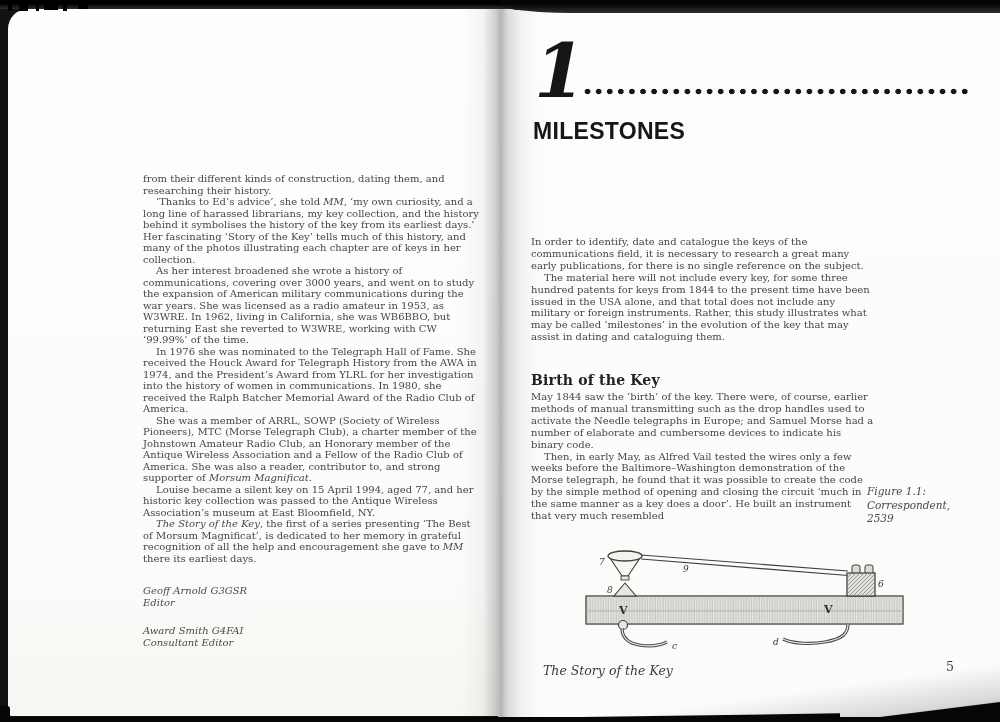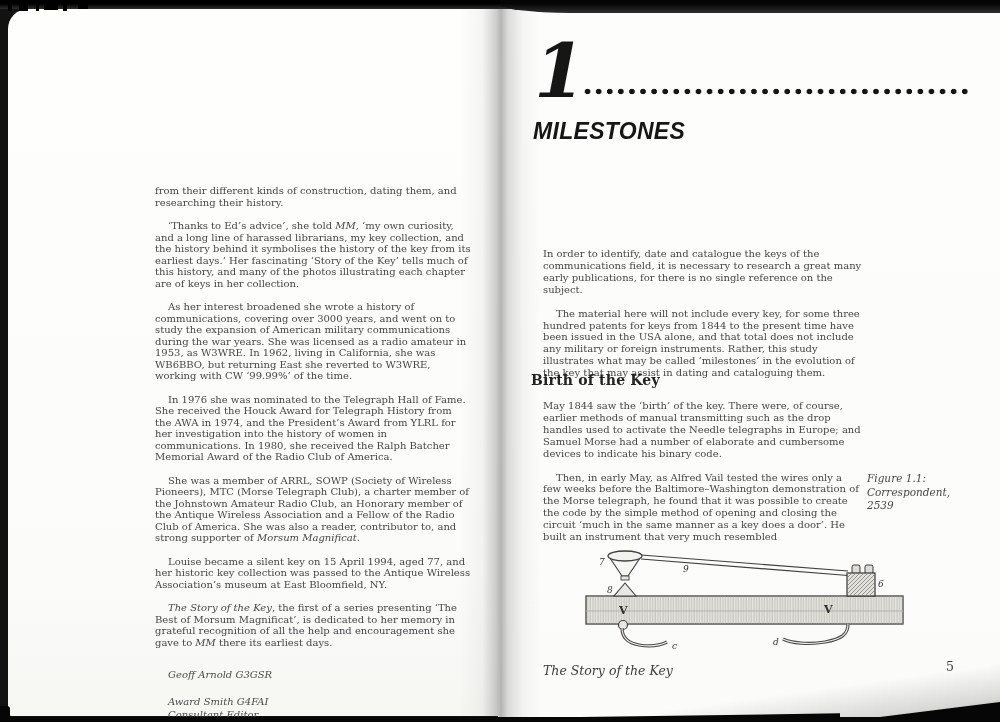--- a/index.html
+++ b/index.html
@@ -33,41 +33,41 @@
   .bw1{position:absolute;left:840px;bottom:0;width:160px;height:20px;background:#060606;
        clip-path:polygon(0 100%,100% 0,100% 100%);}
   .bw2{position:absolute;left:500px;bottom:0;width:340px;height:14px;background:#060606;
        clip-path:polygon(0 72%,100% 38%,100% 100%,0 100%);}
   .br-shade{position:absolute;right:0;bottom:0;width:470px;height:64px;pointer-events:none;
        background:linear-gradient(172deg,rgba(0,0,0,0) 55%,rgba(0,0,0,0.14) 82%,rgba(0,0,0,0.38) 100%);}
 
   
   .lp-text{position:absolute;left:135px;top:164px;width:340px;
            font-size:10px;line-height:11.5px;color:#464646;}
-  .lp-text p,.rp-body p{margin:12px;}
+  .lp-text p,.rp-body p{margin:0;}
   p.ind{text-indent:13px;}
   .it{font-style:italic;}
-  .sig{margin-top:21px;font-style:italic;line-height:12.4px;color:#4a4a4a;margin-left:25px;}
+  .sig{margin-top:21px;font-style:italic;line-height:12.4px;color:#4a4a4a;}
   .sig-gap{height:15px;}
 
   
   .ch-num{position:absolute;left:36px;top:28px;font-family:"DejaVu Serif",serif;
           font-style:italic;font-weight:700;font-size:74px;line-height:74px;
           color:#161616;letter-spacing:-2px;}
   .dots{position:absolute;left:82px;top:80px;width:388px;height:9px;
         background-image:radial-gradient(circle,#161616 2.5px,rgba(0,0,0,0) 3.1px);
         background-size:11.1px 9px;background-position:2px 1px;}
   .ch-title{position:absolute;left:35px;top:112px;font-family:"Liberation Sans",sans-serif;
-            font-style:italic;font-weight:700;font-size:23px;color:#161616;letter-spacing:0.3px;}
+            font-weight:700;font-size:23px;color:#161616;letter-spacing:0.3px;}
   .rp-body{position:absolute;font-size:10px;line-height:11.9px;color:#464646;width:343px;left:33px;}
   .rp-intro{top:230px;}
   .rp-section{top:366px;}
   .sec-head{font-family:"DejaVu Serif",serif;font-weight:700;font-size:14px;line-height:16px;
             color:#222;margin:0 0 3px 0;letter-spacing:0.2px;}
-  .fig-caption{position:absolute;left:369px;top:466px;width:110px;font-style:italic;
+  .fig-caption{position:absolute;left:369px;top:479px;width:110px;font-style:italic;
                font-size:10.5px;line-height:13.5px;color:#484848;}
   .figure{position:absolute;left:73px;top:532px;width:404px;height:122px;}
   .footer-title{position:absolute;left:45px;top:657px;font-style:italic;font-size:12.5px;color:#3d3d3d;}
   .page-num{position:absolute;left:448px;top:653px;font-size:12.5px;color:#3d3d3d;}
 
   svg .lbl{font-family:"DejaVu Serif",serif;font-style:italic;font-size:9px;fill:#333;}
   svg .vlbl{font-family:"DejaVu Serif",serif;font-weight:700;font-size:11px;fill:#2f2f2f;}
 </style>
 </head>
 <body>
@@ -78,20 +78,21 @@
     <div class="lp-text">
       <p><span>from their different kinds of construction, dating them, and researching their history.</span></p>
       <p class="ind"><span>‘Thanks to Ed’s advice’, she told </span><span class="it">MM</span><span>, ‘my own curiosity, and a long line of harassed librarians, my key collection, and the history behind it symbolises the history of the key from its earliest days.’ Her fascinating ‘Story of the Key’ tells much of this history, and many of the photos illustrating each chapter are of keys in her collection.</span></p>
       <p class="ind"><span>As her interest broadened she wrote a history of communications, covering over 3000 years, and went on to study the expansion of American military communications during the war years. She was licensed as a radio amateur in 1953, as W3WRE. In 1962, living in California, she was WB6BBO, but returning East she reverted to W3WRE, working with CW ‘99.99%’ of the time.</span></p>
       <p class="ind"><span>In 1976 she was nominated to the Telegraph Hall of Fame. She received the Houck Award for Telegraph History from the AWA in 1974, and the President’s Award from YLRL for her investigation into the history of women in communications. In 1980, she received the Ralph Batcher Memorial Award of the Radio Club of America.</span></p>
       <p class="ind"><span>She was a member of ARRL, SOWP (Society of Wireless Pioneers), MTC (Morse Telegraph Club), a charter member of the Johnstown Amateur Radio Club, an Honorary member of the Antique Wireless Association and a Fellow of the Radio Club of America. She was also a reader, contributor to, and strong supporter of </span><span class="it">Morsum Magnificat</span><span>.</span></p>
       <p class="ind"><span>Louise became a silent key on 15 April 1994, aged 77, and her historic key collection was passed to the Antique Wireless Association’s museum at East Bloomfield, NY.</span></p>
       <p class="ind"><span class="it">The Story of the Key</span><span>, the first of a series presenting ‘The Best of Morsum Magnificat’, is dedicated to her memory in grateful recognition of all the help and encouragement she gave to </span><span class="it">MM</span><span> there its earliest days.</span></p>
       <div class="sig">
         <div>Geoff Arnold G3GSR</div>
+        <div>Editor</div>
         <div class="sig-gap"></div>
         <div>Award Smith G4FAI</div>
         <div>Consultant Editor</div>
       </div>
     </div>
   </div>
 
   <div class="page-right">
     <div class="ch-num">1</div>
     <div class="dots"></div>

